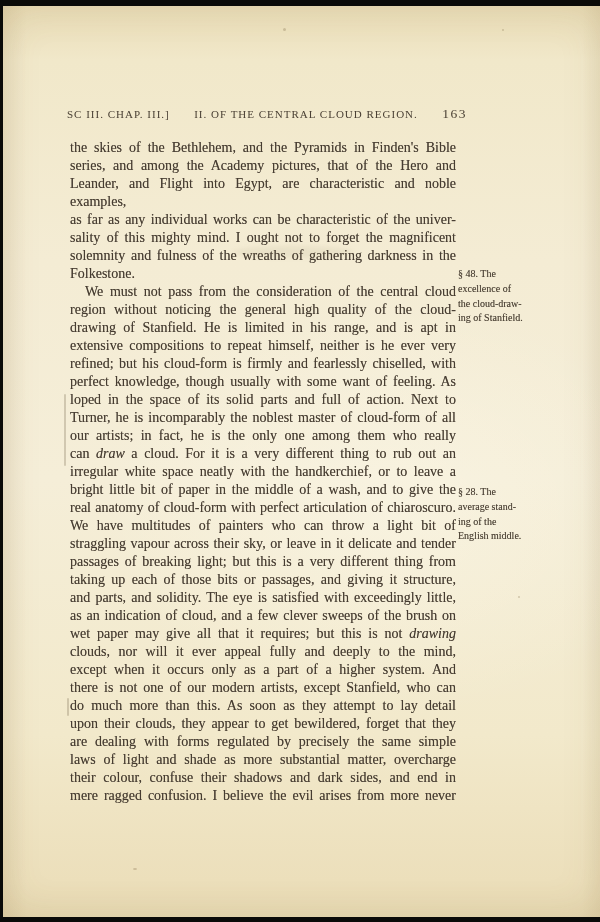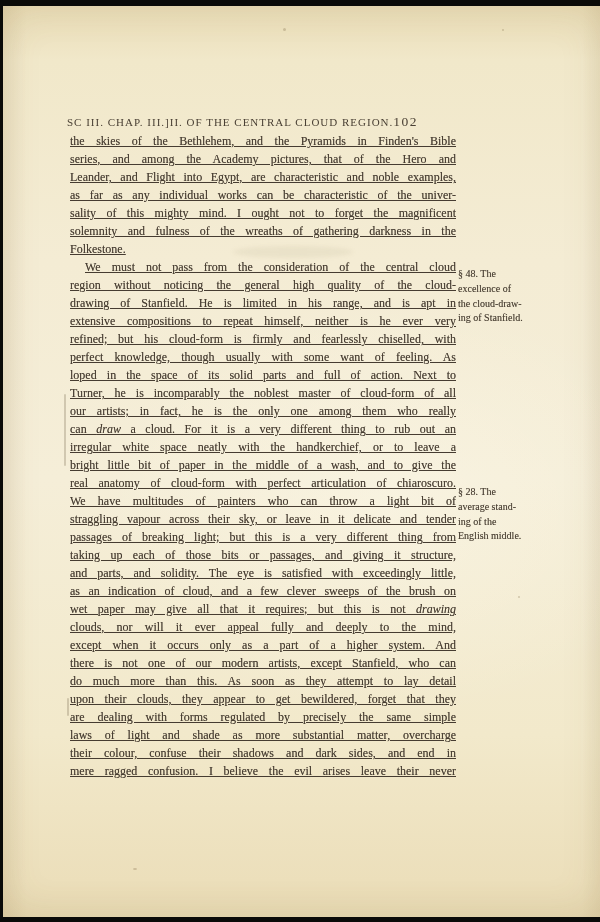--- a/index.html
+++ b/index.html
@@ -30,45 +30,44 @@
   }
   .page::before {
     content: "";
     position: absolute;
     inset: 0;
     background: linear-gradient(90deg, rgba(150,120,70,0.10) 0%, rgba(150,120,70,0) 4%, rgba(150,120,70,0) 97%, rgba(150,120,70,0.08) 100%);
     pointer-events: none;
   }
   .running-head {
     position: absolute;
-    top: 108px;
+    top: 100px;
     left: 64px;
     width: 400px;
     display: flex;
     align-items: baseline;
-    justify-content: flex-start;
+    justify-content: space-between;
     color: #4a4034;
     font-size: 11px;
     letter-spacing: 1px;
     white-space: nowrap;
   }
   .running-head .pageno {
     font-size: 13.5px;
     letter-spacing: 1.5px;
   }
   .body-text {
     position: absolute;
-    top: 126px;
+    top: 133px;
     left: 67px;
     width: 386px;
     color: #463c31;
-    font-size: 12px;
+    font-size: 14px;
     line-height: 18px;
     text-shadow: 0 0 0.4px rgba(70,60,49,0.55);
-    text-decoration: underline;
   }
   .line {
     text-align: justify;
     text-align-last: justify;
     white-space: normal;
   }
   .line.flush { text-align-last: left; }
   .line.indent { text-indent: 15px; }
   .margin-note {
     position: absolute;
@@ -116,21 +115,21 @@
 </style>
 </head>
 <body>
 
 <div class="stage">
   <div class="page">
 
     <div class="running-head">
       <span>SC III. CHAP. III.]</span>
       <span>II. OF THE CENTRAL CLOUD REGION.</span>
-      <span class="pageno">102</span>
+      <span class="pageno">163</span>
     </div>
 
     <div class="body-text">
       <div>
           <div class="line">the skies of the Bethlehem, and the Pyramids in Finden's Bible</div>
           <div class="line">series, and among the Academy pictures, that of the Hero and</div>
           <div class="line">Leander, and Flight into Egypt, are characteristic and noble examples,</div>
           <div class="line">as far as any individual works can be characteristic of the univer-</div>
           <div class="line">sality of this mighty mind.  I ought not to forget the magnificent</div>
           <div class="line">solemnity and fulness of the wreaths of gathering darkness in the</div>
@@ -158,21 +157,21 @@
           <div class="line">as an indication of cloud, and a few clever sweeps of the brush on</div>
           <div class="line">wet paper may give all that it requires; but this is not <i>drawing</i></div>
           <div class="line">clouds, nor will it ever appeal fully and deeply to the mind,</div>
           <div class="line">except when it occurs only as a part of a higher system.  And</div>
           <div class="line">there is not one of our modern artists, except Stanfield, who can</div>
           <div class="line">do much more than this.  As soon as they attempt to lay detail</div>
           <div class="line">upon their clouds, they appear to get bewildered, forget that they</div>
           <div class="line">are dealing with forms regulated by precisely the same simple</div>
           <div class="line">laws of light and shade as more substantial matter, overcharge</div>
           <div class="line">their colour, confuse their shadows and dark sides, and end in</div>
-          <div class="line">mere ragged confusion.  I believe the evil arises leave their never</div>
+          <div class="line">mere ragged confusion.  I believe the evil arises from more never</div>
         </div>
     </div>
 
     <div class="margin-note note-27">
         <div class="line">§ 48. The</div>
         <div class="line">excellence of</div>
         <div class="line">the cloud-draw-</div>
         <div class="line flush">ing of Stanfield.</div>
       </div>
 

